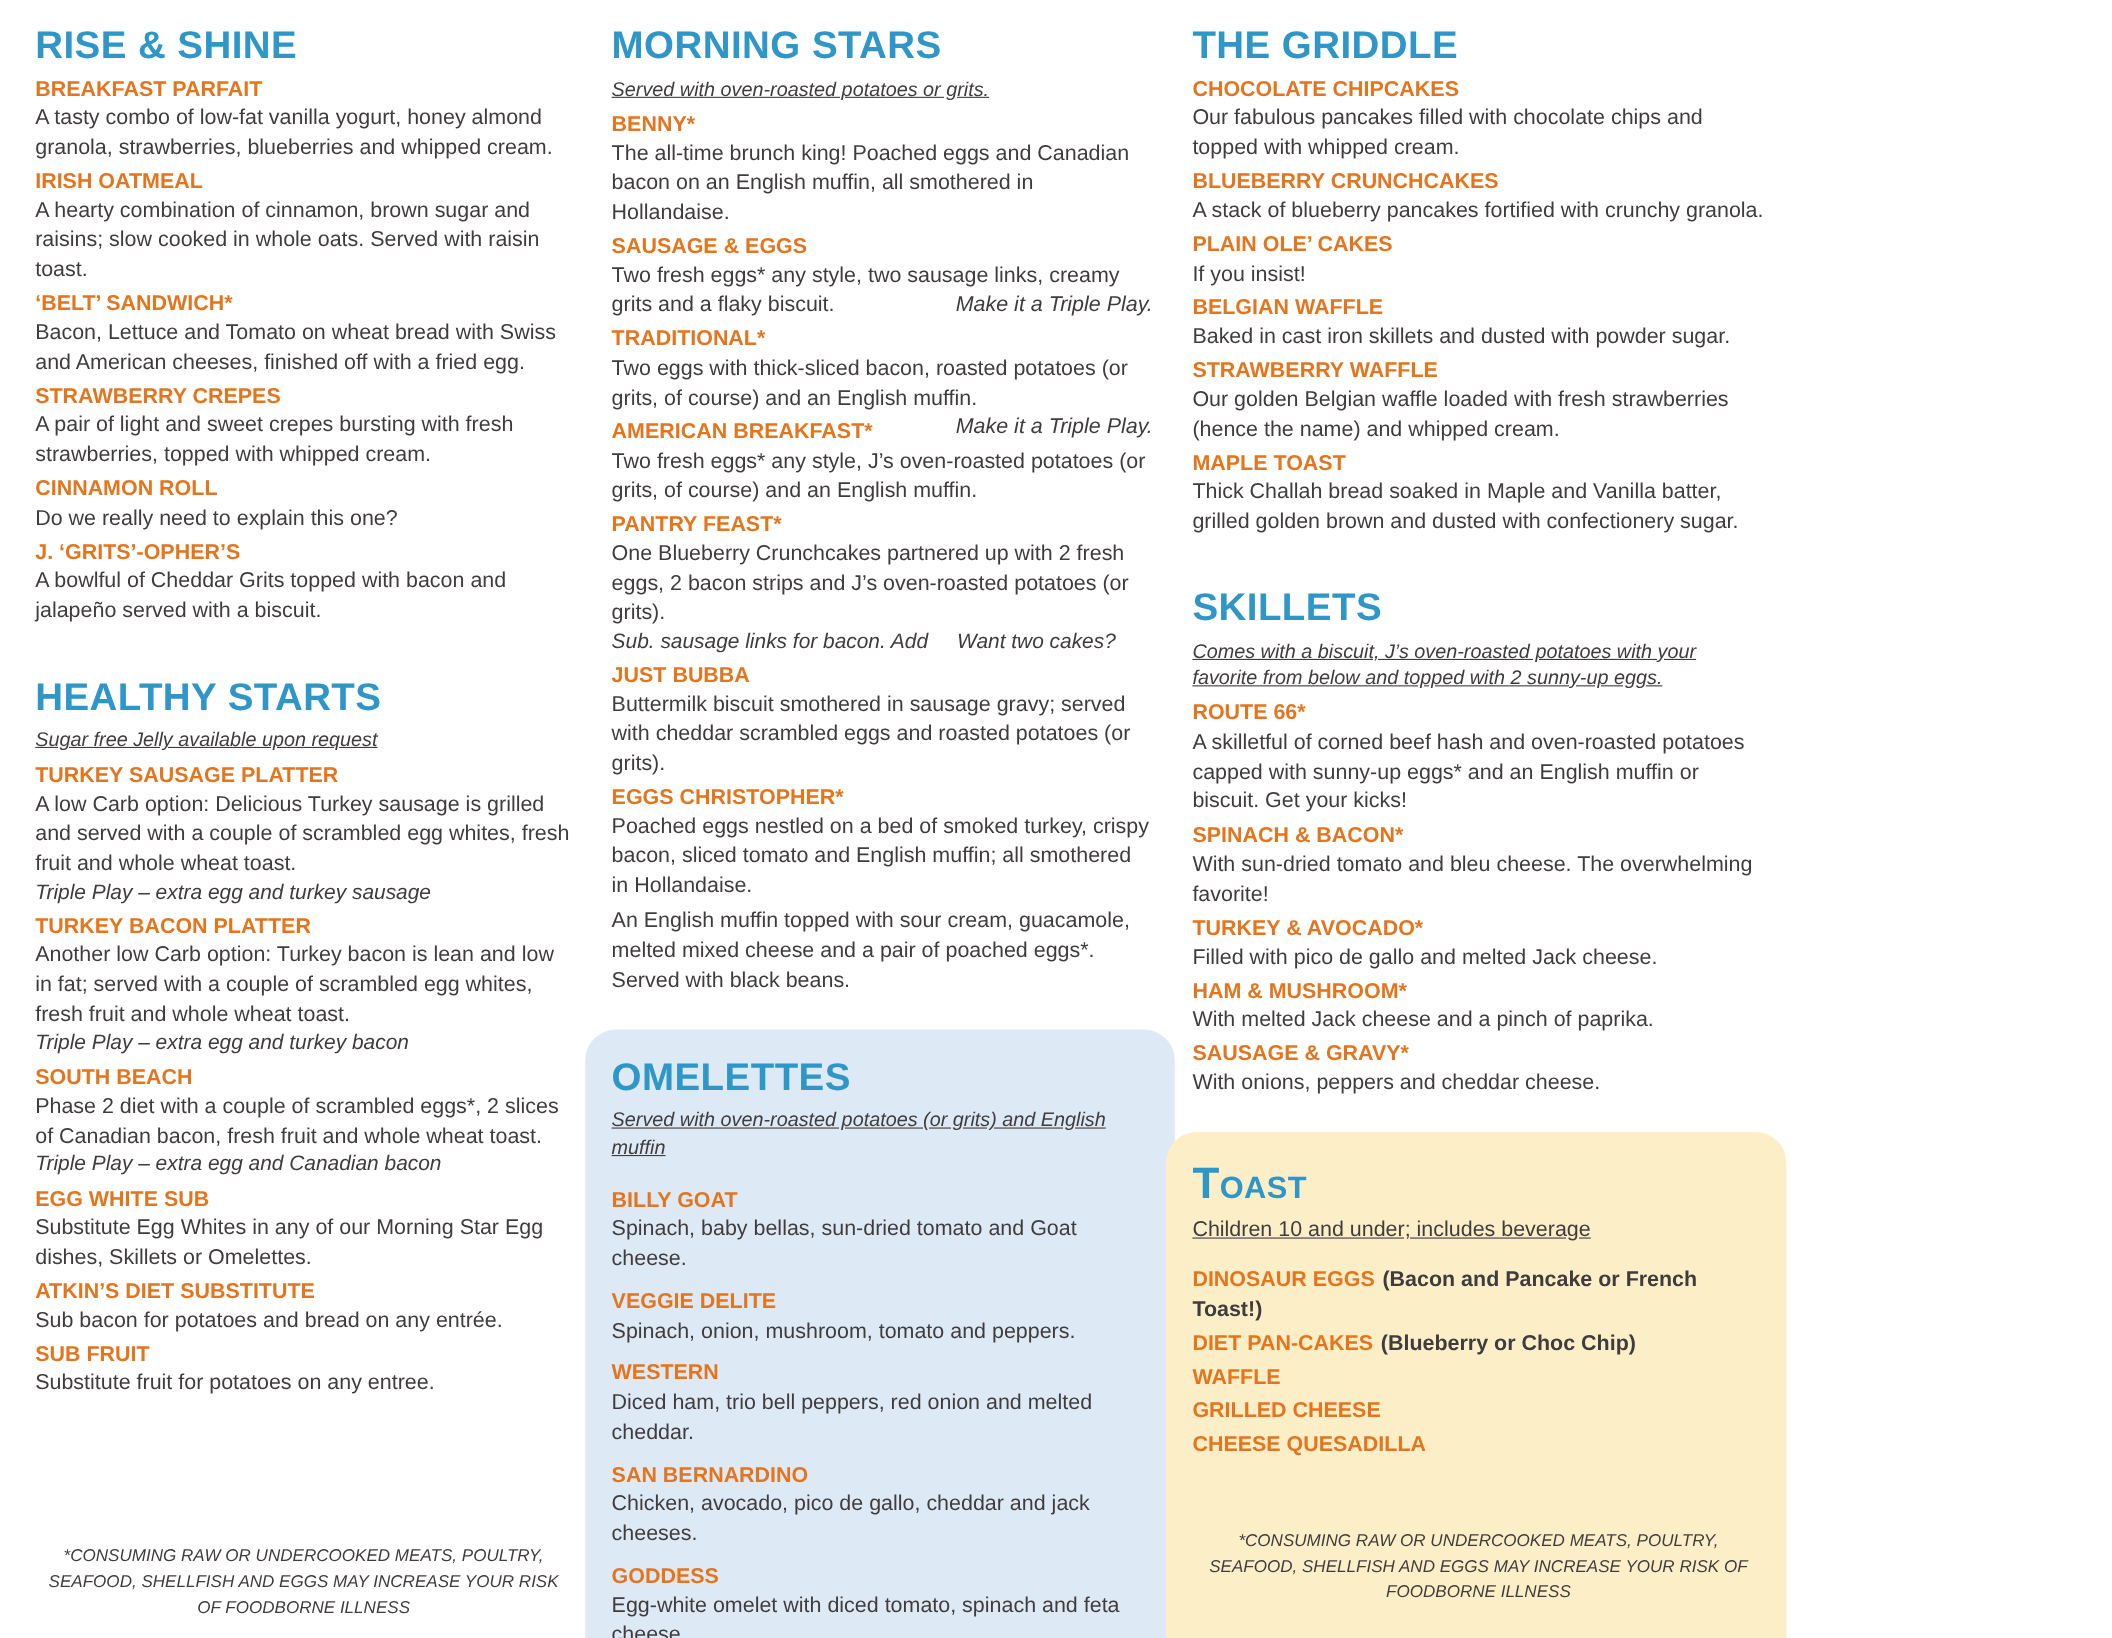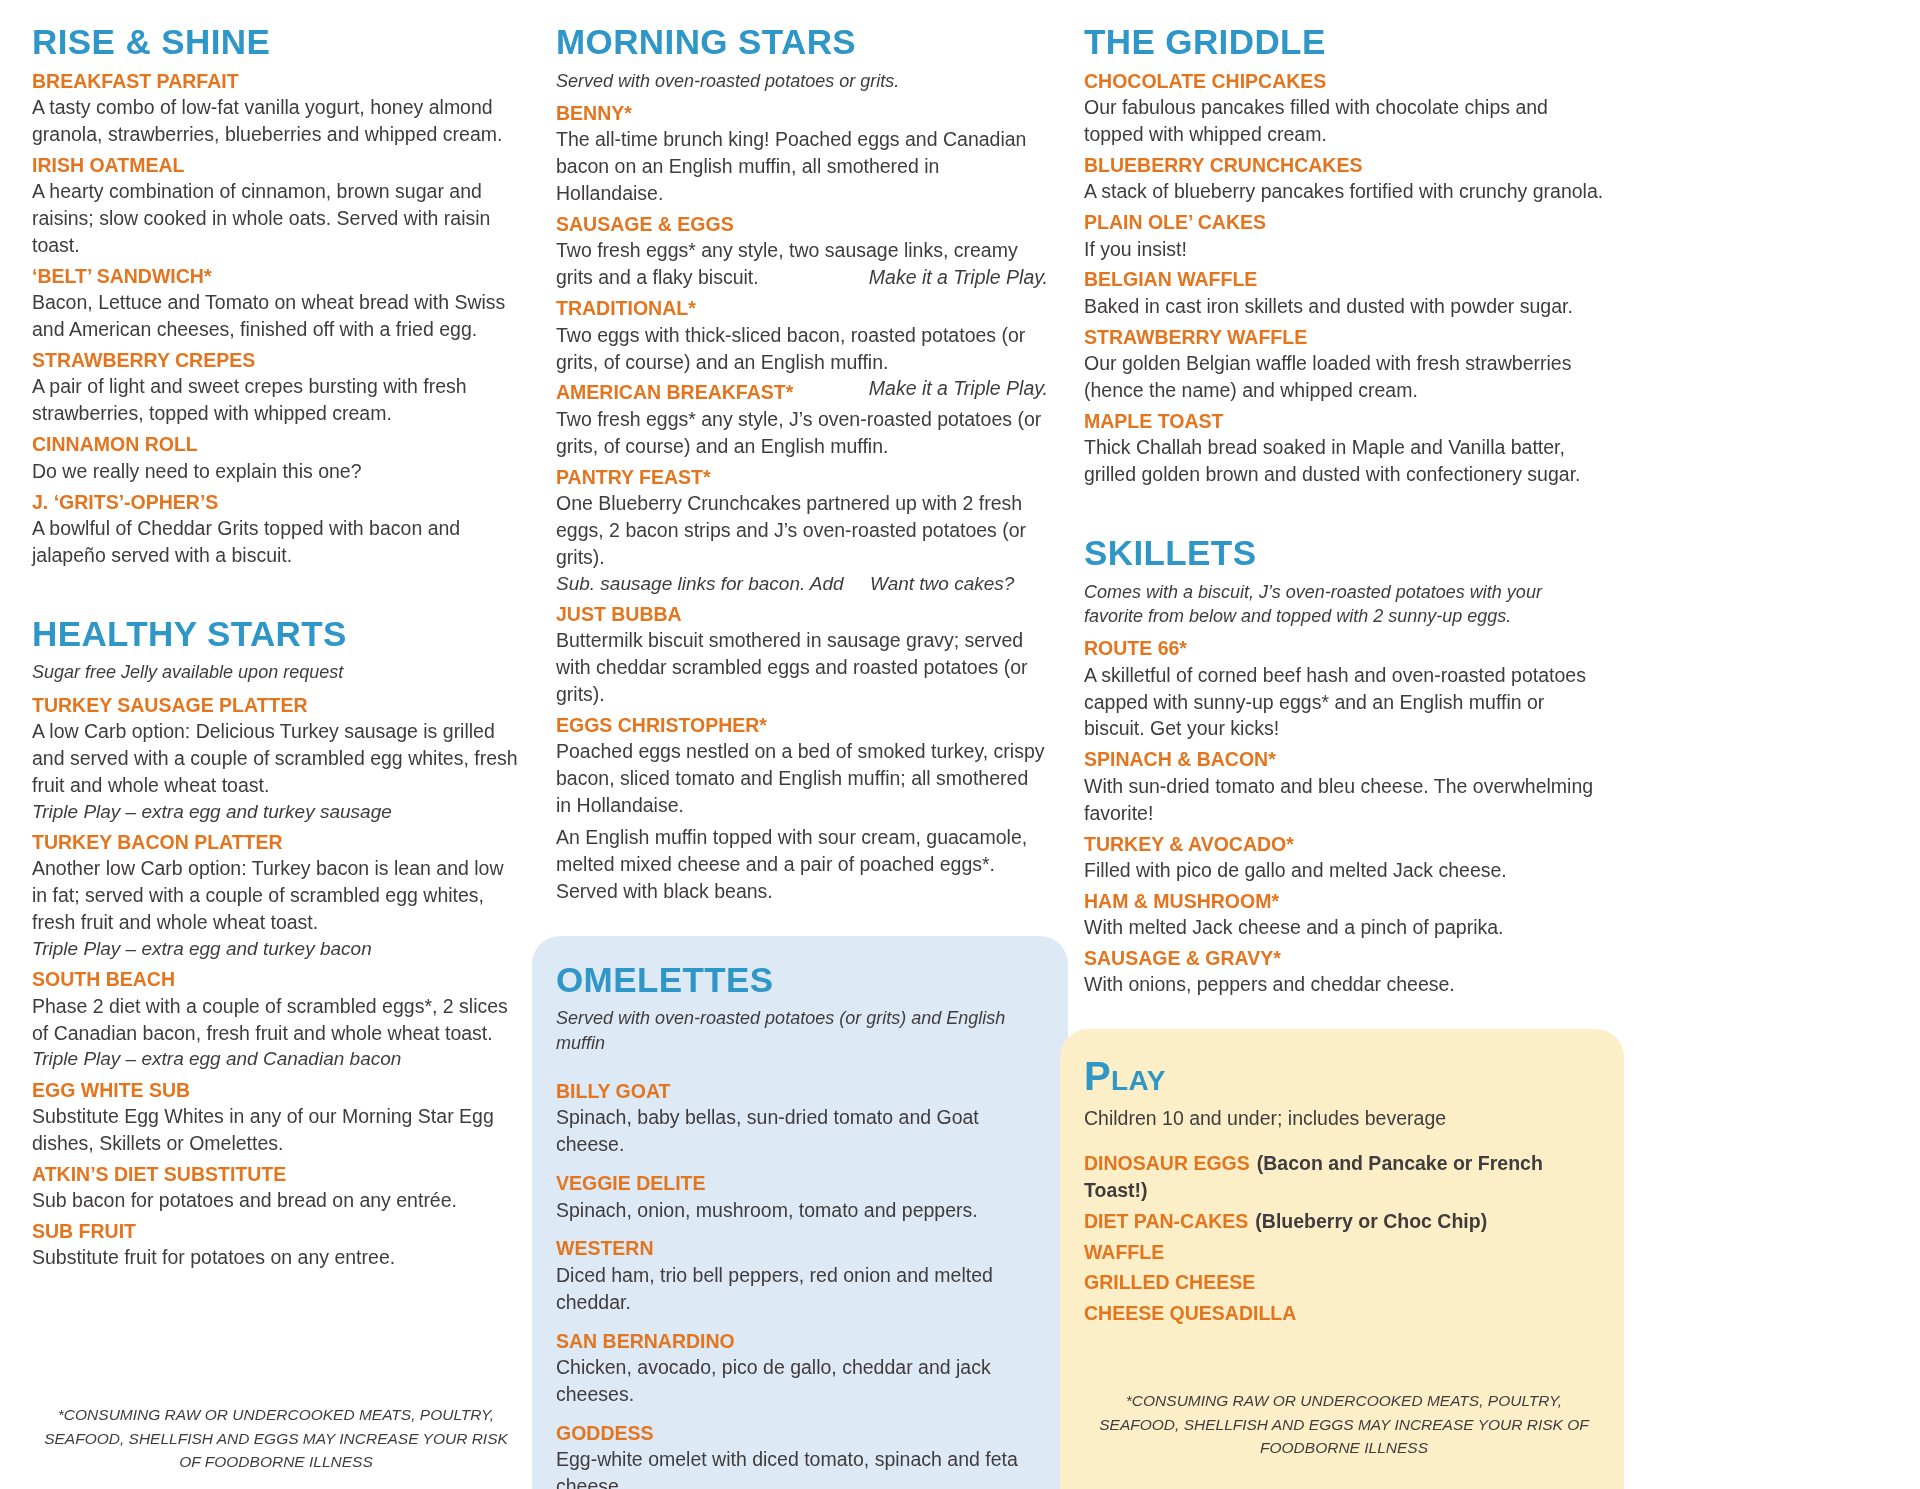--- a/index.html
+++ b/index.html
@@ -45,20 +45,21 @@
     font-variant:small-caps;
     font-size:40px;
   }
   .section + .section{margin-top:42px;}
 
   .section-note{
     font-style:italic;
     font-size:18px;
     margin:0 0 8px;
     line-height:1.35;
+    text-decoration:underline;
   }
 
   .menu-item{margin-bottom:5px;}
   .item-name{
     margin:0;
     font-size:19.5px;
     font-weight:bold;
     color:var(--item-orange);
     line-height:1.3;
   }
@@ -290,21 +291,21 @@
           <p class="item-name"><span class="name-text">HAM &amp; MUSHROOM*</span></p>
           <p class="item-desc"><span>With melted Jack cheese and a pinch of paprika.</span></p>
         </div>
         <div class="menu-item">
           <p class="item-name"><span class="name-text">SAUSAGE &amp; GRAVY*</span></p>
           <p class="item-desc"><span>With onions, peppers and cheddar cheese.</span></p>
         </div>
       </div>
       <div class="panel panel-yellow">
         <div class="section">
-          <div class="section-title smallcaps">Play</div>
+          <div class="section-title smallcaps">Toast</div>
           <p class="section-note">Children 10 and under; includes beverage</p>
           <div class="menu-item">
             <p class="item-name"><span class="name-text">DINOSAUR EGGS</span><span class="suffix">(Bacon and Pancake or French Toast!)</span></p>
           </div>
           <div class="menu-item">
             <p class="item-name"><span class="name-text">DIET PAN-CAKES</span><span class="suffix">(Blueberry or Choc Chip)</span></p>
           </div>
           <div class="menu-item">
             <p class="item-name"><span class="name-text">WAFFLE</span></p>
           </div>

